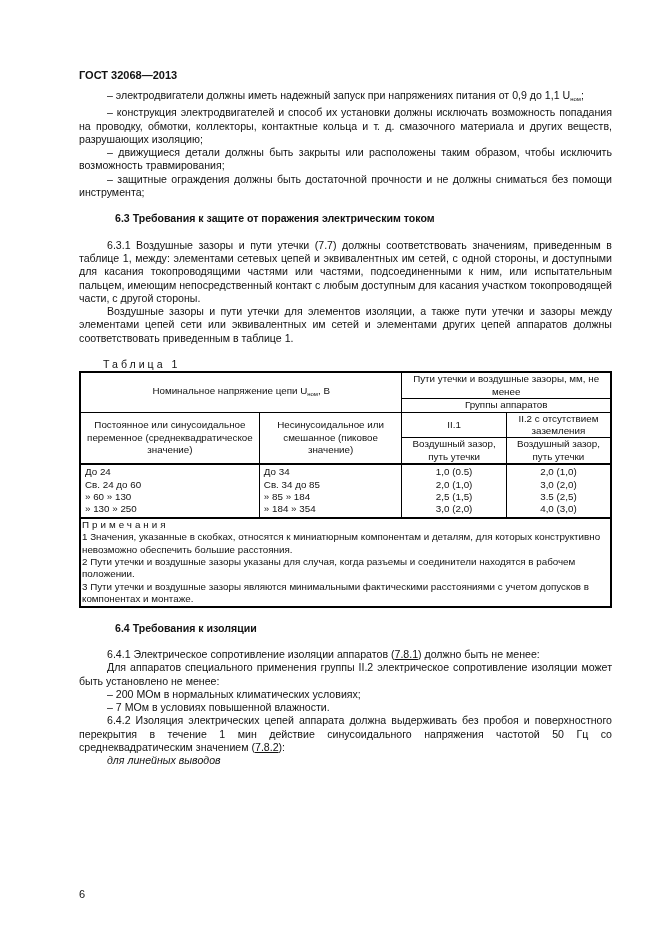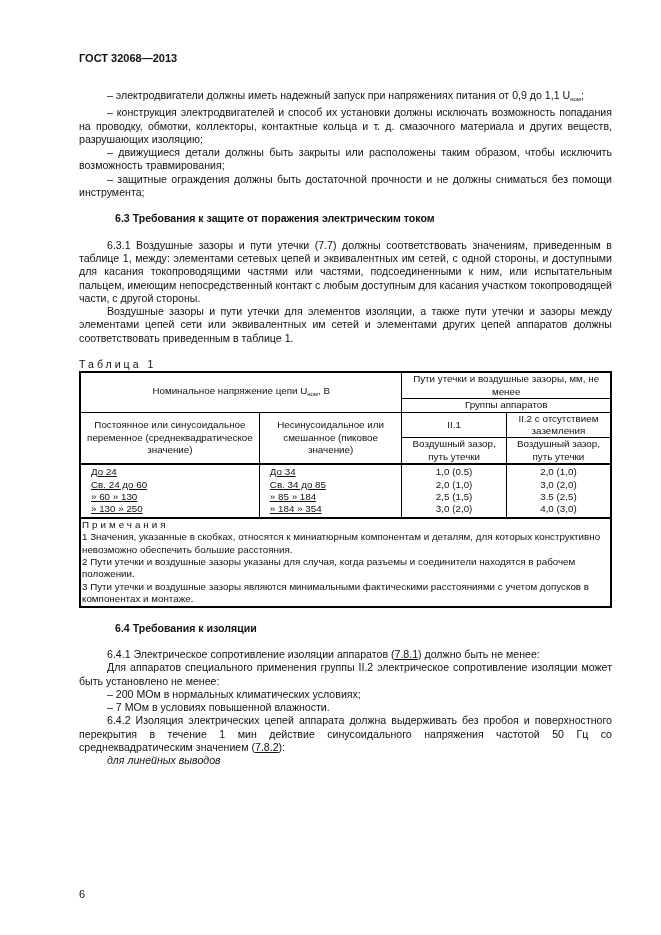--- a/index.html
+++ b/index.html
@@ -1,29 +1,29 @@
 <!DOCTYPE html>
 <html><head>
 <meta charset="utf-8">
 <style>
   html, body { margin: 0; padding: 0; background: #ffffff; }
   body { width: 661px; height: 935px; position: relative; overflow: hidden;
          font-family: "Liberation Sans", sans-serif; color: #111; font-size: 10.6px; line-height: 13.3px; }
   .page { position: absolute; left: 79px; top: 0; width: 533px; }
-  .header { position: absolute; left: 79px; top: 52px; font-weight: bold; font-size: 11px; }
+  .header { position: absolute; left: 79px; top: 69px; font-weight: bold; font-size: 11px; }
   .p { text-align: justify; margin: 0; }
   .ind { text-indent: 28px; }
   .h2 { font-weight: bold; margin: 8px; padding-left: 28px; }
   .sub { font-size: 6px; vertical-align: -2px; }
   u { text-decoration: underline; }
   .tcap { letter-spacing: 3px; font-size: 10.6px; }
   table { border-collapse: collapse; width: 533px; font-size: 9.8px; line-height: 12.4px; }
   td { border: 1px solid #000; padding: 0 2px; vertical-align: middle; text-align: center; }
   table.main { border: 2px solid #000; }
-  td.l { text-align: left; padding-left: 10px; text-decoration: underline; }
+  td.l { text-align: left; padding-left: 4px; }
   td.data { vertical-align: top; padding-top: 1px; padding-bottom: 1px; border-top: 2px solid #000; }
   .hdr-top td { border-bottom: 1.5px solid #000; }
   td.notes { text-align: left; padding: 0 1px; border-top: 2px solid #000; }
   .notes .nt { letter-spacing: 3px; }
   .pagenum { position: absolute; left: 79px; top: 888px; font-size: 11px; }
   .it { font-style: italic; }
 </style>
 </head>
 <body>
 
@@ -33,21 +33,21 @@
   <p class="p ind"><span>– электродвигатели должны иметь надежный запуск при напряжениях питания от 0,9 до 1,1 U</span><span class="sub">ном</span><span>;</span></p>
   <p class="p ind">– конструкция электродвигателей и способ их установки должны исключать возможность попадания на проводку, обмотки, коллекторы, контактные кольца и т. д. смазочного материала и других веществ, разрушающих изоляцию;</p>
   <p class="p ind">– движущиеся детали должны быть закрыты или расположены таким образом, чтобы исключить возможность травмирования;</p>
   <p class="p ind">– защитные ограждения должны быть достаточной прочности и не должны сниматься без помощи инструмента;</p>
 
   <p class="h2" style="margin-top:13px;">6.3 Требования к защите от поражения электрическим током</p>
 
   <p class="p ind" style="margin-top:13px;">6.3.1 Воздушные зазоры и пути утечки (7.7) должны соответствовать значениям, приведенным в таблице 1, между: элементами сетевых цепей и эквивалентных им сетей, с одной стороны, и доступными для касания токопроводящими частями или частями, подсоединенными к ним, или испытательным пальцем, имеющим непосредственный контакт с любым доступным для касания участком токопроводящей части, с другой стороны.</p>
   <p class="p ind">Воздушные зазоры и пути утечки для элементов изоляции, а также пути утечки и зазоры между элементами цепей сети или эквивалентных им сетей и элементами других цепей аппаратов должны соответствовать приведенным в таблице 1.</p>
 
-  <div class="tcap" style="margin-top:13px;">Таблица 1</div>
+  <div class="tcap" style="margin-top:13px;margin-left:24px;">Таблица 1</div>
 
   <table class="main">
     <colgroup>
       <col style="width:180px">
         <col style="width:143px">
         <col style="width:105px">
         <col style="width:105px">
     </colgroup>
     <tbody>
         <tr class="hdr-top">

